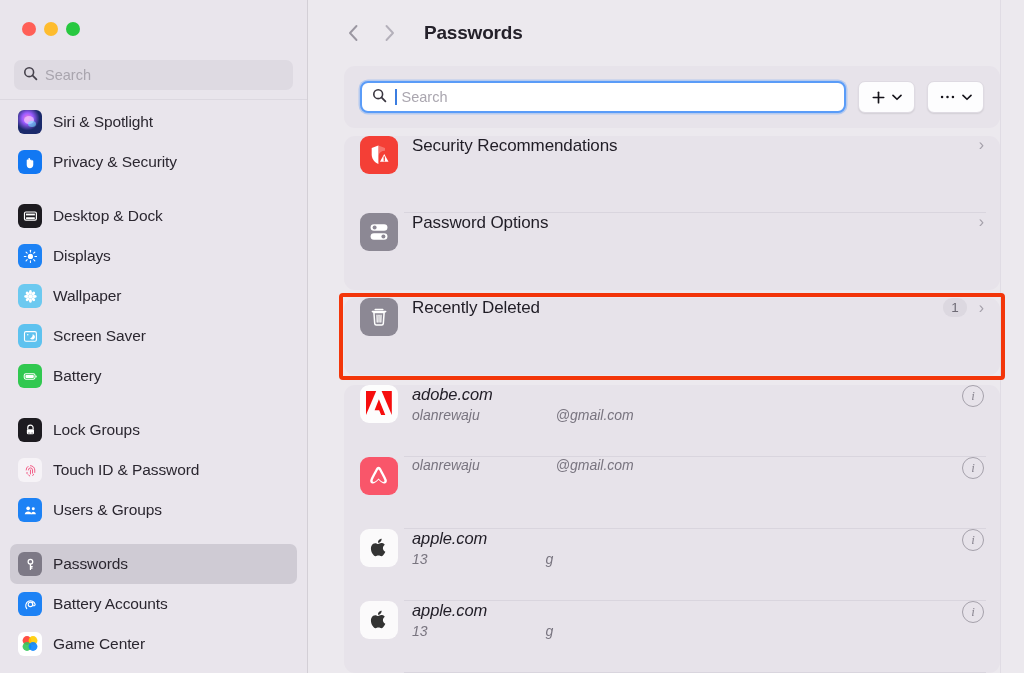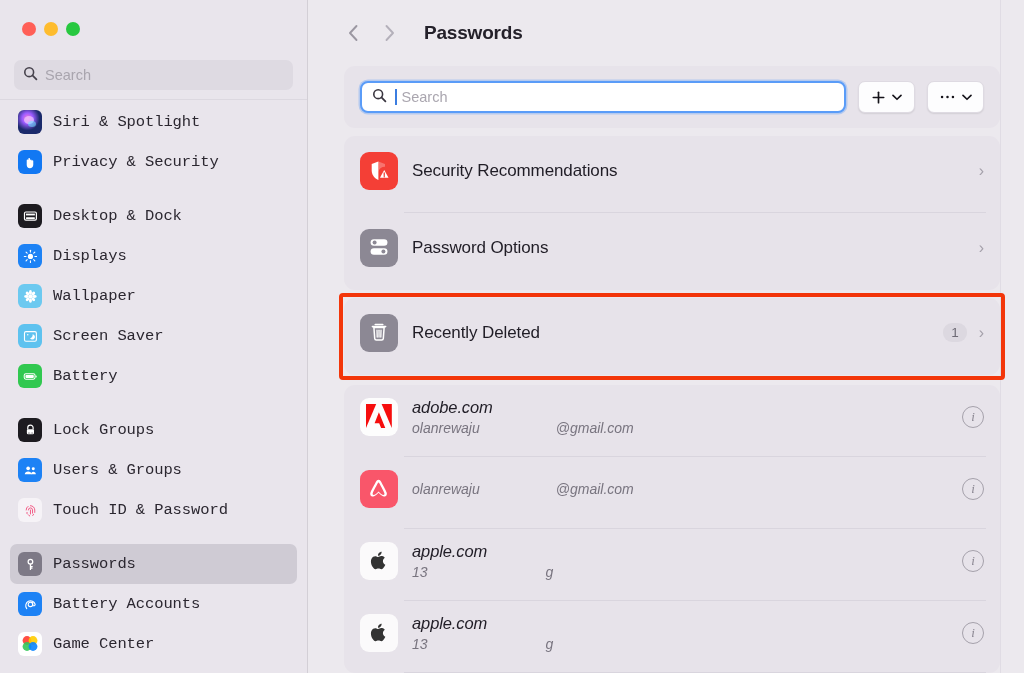--- a/index.html
+++ b/index.html
@@ -34,21 +34,21 @@
   .sb-search-wrap { padding: 4px 14px 0 14px; }
   .sb-search {
     height: 30px; border-radius: 7px;
     background: #dedae2;
     display: flex; align-items: center;
     padding: 0 9px; gap: 7px;
   }
   .sb-search .ph { color: #a9a5ae; font-size: 14.5px; }
   .sb-divider { height: 1px; background: #dcd8e0; margin: 9px 0 0 0; }
 
-  .sb-list { padding: 2px 10px 0 10px; font-family: Liberation Mono, monospace; }
+  .sb-list { padding: 2px 10px 0 10px; }
   .sb-item {
     height: 40px; display: flex; align-items: center;
     gap: 11px; padding: 0 8px; border-radius: 7px;
     cursor: default;
   }
   .sb-item.selected { background: #cfcbd4; }
   .sb-label { font-size: 15.5px; color: #2b2730; letter-spacing: -0.1px; }
   .sb-gap { height: 14px; }
 
   .micon {
@@ -116,21 +116,21 @@
 
   .card {
     margin: 8px 24px 0 36px;
     background: #e7e3ea;
     border-radius: 11px;
     overflow: hidden;
   }
   .card.listcard { margin-top: 10px; }
 
   .row {
-    height: 77px; display: flex; align-items: center;
+    height: 77px; display: flex; align-items: flex-start;
     padding: 0 16px 8px 16px; gap: 14px;
     position: relative;
   }
   .row.small { height: 72px; }
   .row-sep {
     position: absolute; left: 60px; right: 14px; bottom: 0;
     height: 1px; background: #d9d5de;
   }
   .bigicon {
     width: 38px; height: 38px; border-radius: 9px;
@@ -304,47 +304,47 @@
                 <circle cx="7.2" cy="13.4" r="0.6"></circle>
                 <circle cx="9.1" cy="13.4" r="0.6"></circle>
                 <circle cx="11" cy="13.4" r="0.6"></circle>
                 <circle cx="12.9" cy="13.4" r="0.6"></circle>
               </g>
             </svg>
           </div>
           <span class="sb-label">Lock Groups</span>
         </div>
         <div class="sb-item">
-          <div class="micon" style="background: rgb(29, 130, 245); border-radius: 6px;">
-            <svg width="14.879999999999999" height="14.879999999999999" viewBox="0 0 22 20">
-              <g fill="#fff">
-                <circle cx="7.6" cy="7" r="2.7"></circle>
-                <path d="M2.6 15.6c0-2.5 2.2-4.1 5-4.1s5 1.6 5 4.1z"></path>
-                <circle cx="15.2" cy="7.6" r="2.2"></circle>
-                <path d="M11.8 15.6c0-2.1 1.6-3.5 3.6-3.5 1.9 0 3.5 1.3 3.5 3.5z"></path>
-              </g>
-            </svg>
-          </div>
-          <span class="sb-label">Users &amp; Groups</span>
-        </div>
-        <div class="sb-item">
           <div class="micon" style="background: rgb(246, 243, 247); border-radius: 6px;">
             <svg width="14.879999999999999" height="14.879999999999999" viewBox="0 0 20 20">
               <g fill="none" stroke="#f2527e" stroke-width="1.25" stroke-linecap="round">
                 <path d="M10 3.6c3.2 0 5.8 2.6 5.8 5.8v3.3"></path>
                 <path d="M4.2 9.4a5.8 5.8 0 012.6-4.9"></path>
                 <path d="M7.2 9.4a2.8 2.8 0 015.6 0v4.2"></path>
                 <path d="M10 9.4v5.4"></path>
                 <path d="M5.4 12.6v1.6"></path>
                 <path d="M14.2 15.2a5.6 5.6 0 01-1.1 1.7"></path>
                 <path d="M7 15.8c.5.8 1.2 1.3 2 1.6"></path>
               </g>
             </svg>
           </div>
           <span class="sb-label">Touch ID &amp; Password</span>
+        </div>
+        <div class="sb-item">
+          <div class="micon" style="background: rgb(29, 130, 245); border-radius: 6px;">
+            <svg width="14.879999999999999" height="14.879999999999999" viewBox="0 0 22 20">
+              <g fill="#fff">
+                <circle cx="7.6" cy="7" r="2.7"></circle>
+                <path d="M2.6 15.6c0-2.5 2.2-4.1 5-4.1s5 1.6 5 4.1z"></path>
+                <circle cx="15.2" cy="7.6" r="2.2"></circle>
+                <path d="M11.8 15.6c0-2.1 1.6-3.5 3.6-3.5 1.9 0 3.5 1.3 3.5 3.5z"></path>
+              </g>
+            </svg>
+          </div>
+          <span class="sb-label">Users &amp; Groups</span>
         </div>
         <div class="sb-gap"></div>
         <div class="sb-item selected">
           <div class="micon" style="background: rgb(125, 121, 134); border-radius: 6px;">
             <svg width="14.879999999999999" height="14.879999999999999" viewBox="0 0 20 20">
               <circle cx="10" cy="6.4" r="3.1" fill="none" stroke="#fff" stroke-width="1.7"></circle>
               <path d="M10 9.5v7.2M10 13h2.4M10 15.1h2" stroke="#fff" stroke-width="1.7" stroke-linecap="round" fill="none"></path>
             </svg>
           </div>
           <span class="sb-label">Passwords</span>

